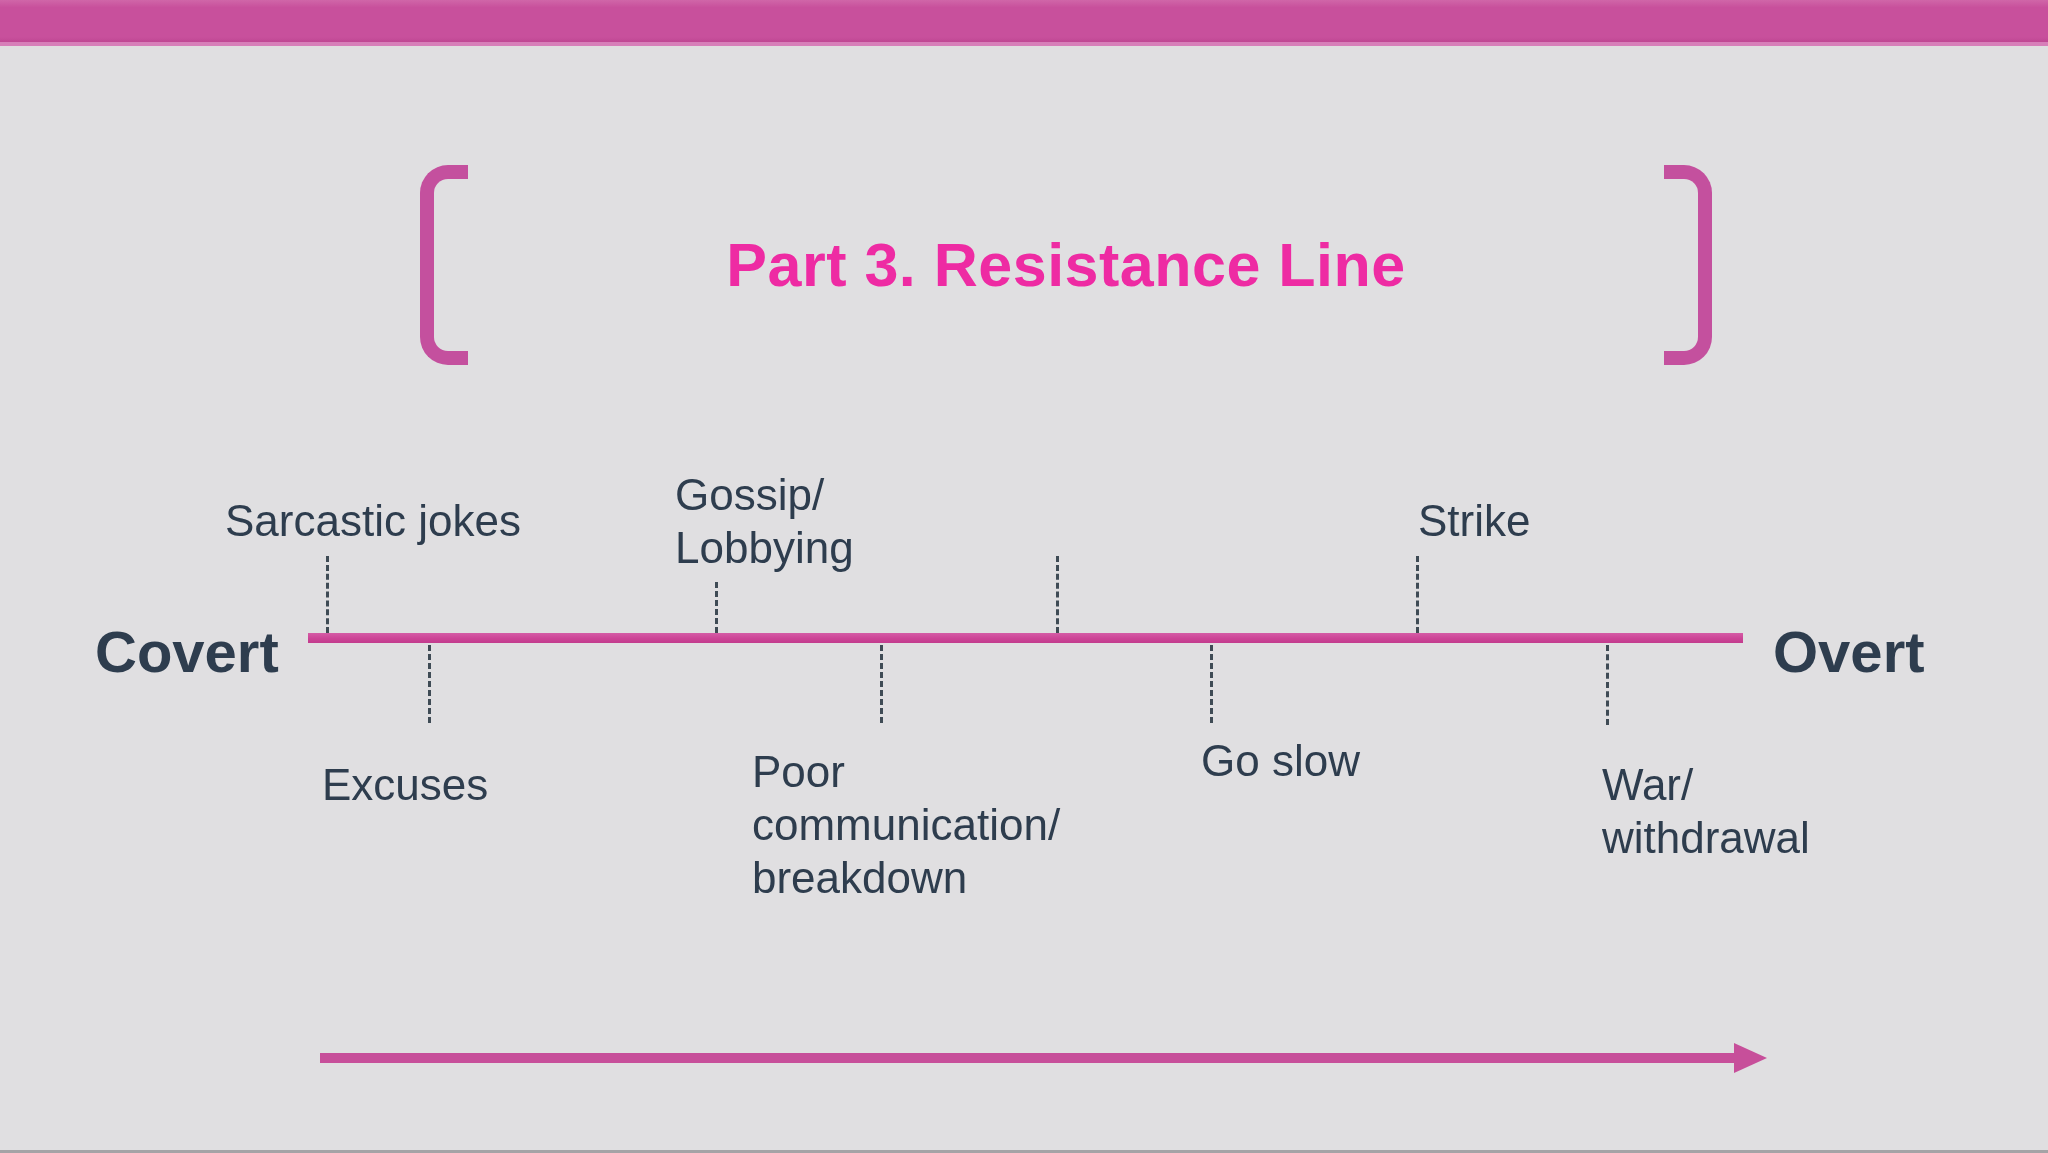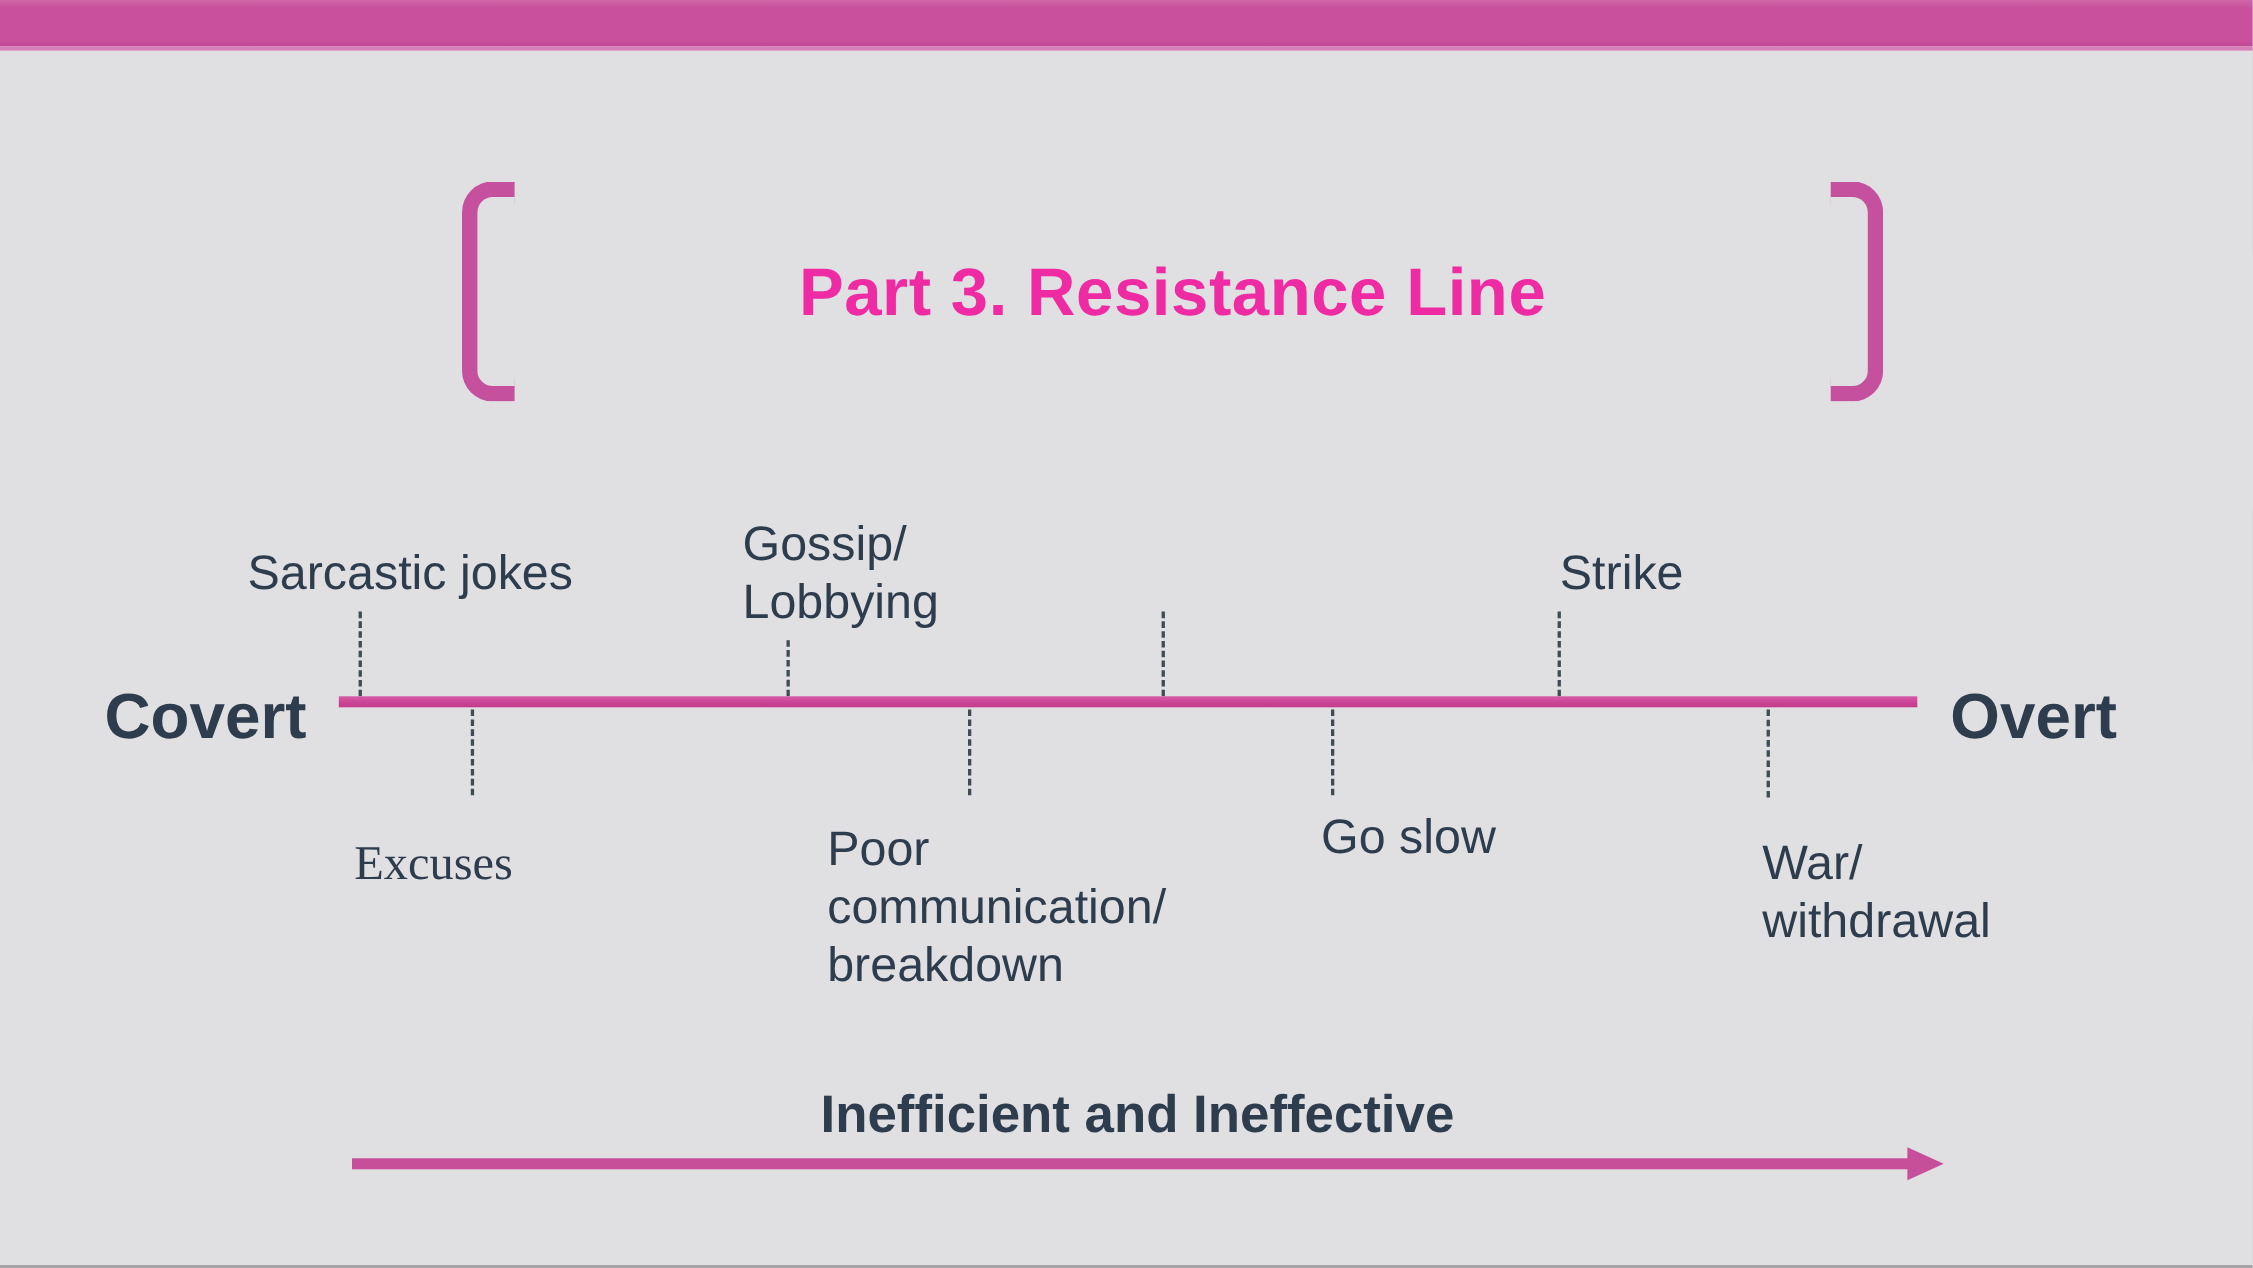--- a/index.html
+++ b/index.html
@@ -93,27 +93,26 @@
   <div class="tl-line"></div>
 
   <div class="endpoint" style="left:95px; top:618px;">Covert</div>
   <div class="endpoint" style="left:1773px; top:618px;">Overt</div>
 
   <div class="tick" style="left:428px; top:645px; height:78px;"></div>
   <div class="tick" style="left:880px; top:645px; height:78px;"></div>
   <div class="tick" style="left:1210px; top:645px; height:78px;"></div>
   <div class="tick" style="left:1606px; top:645px; height:80px;"></div>
 
-  <div class="lbl" style="left:322px; top:758px;font-family:Liberation Serif, serif;">Excuses</div>
+  <div class="lbl" style="left:322px; top:758px;">Excuses</div>
   <div class="lbl" style="left:752px; top:745px;">Poor
 communication/
 breakdown</div>
   <div class="lbl" style="left:1201px; top:734px;">Go slow</div>
   <div class="lbl" style="left:1602px; top:758px;">War/
 withdrawal</div>
 
-  <div class="footer-label">Inefficient and Ineffective</div>
   <div class="arrow-line"></div>
   <div class="arrow-head"></div>
 
   <div class="bottom-edge"></div>
 
 </div>
 
 </body></html>

